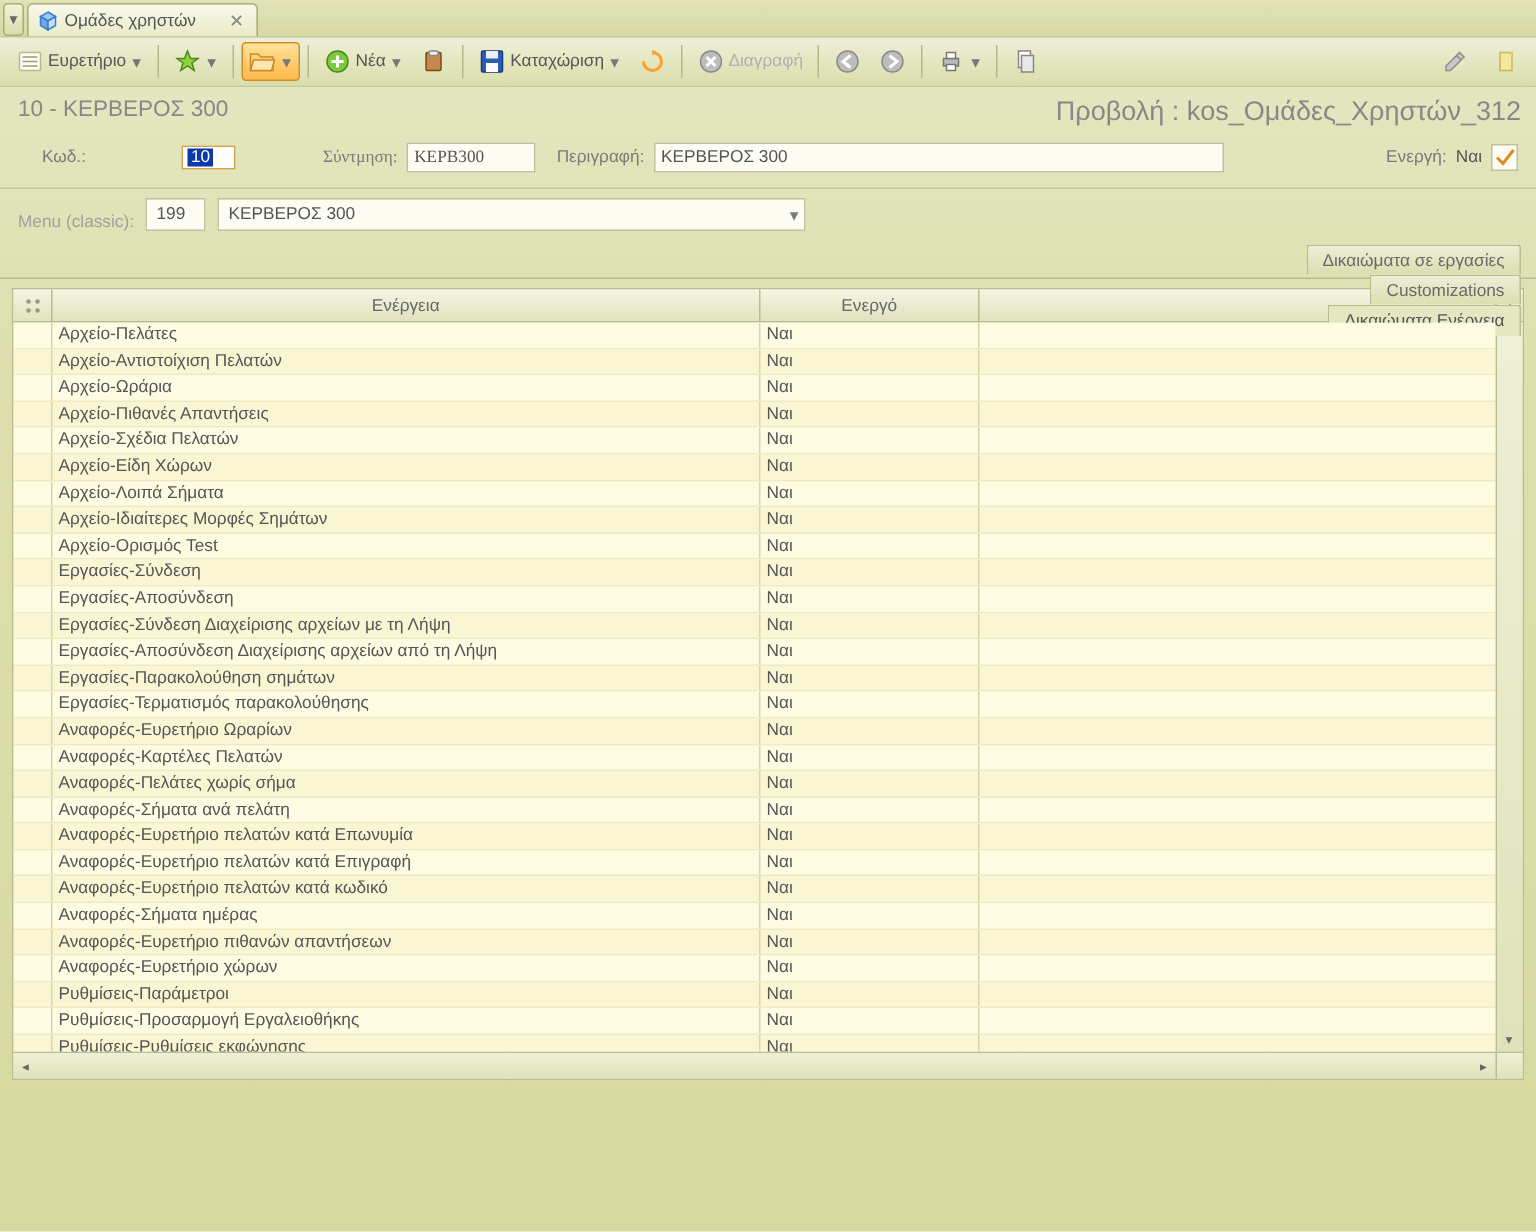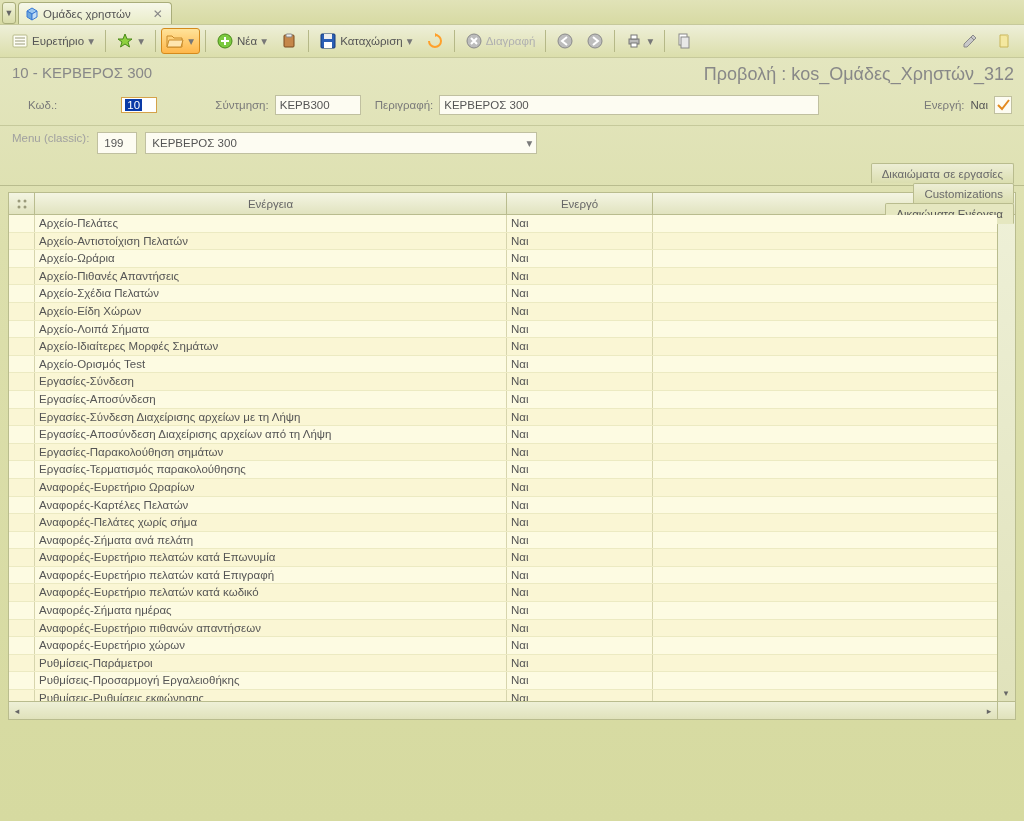--- a/index.html
+++ b/index.html
@@ -115,21 +115,21 @@
   .code-input span{
     background:var(--blue-sel);color:#fff;padding:0 2px;
   }
   .active-check{
     width:18px;height:18px;border:1px solid #c0c0a0;background:#fdfcf2;
     display:inline-flex;align-items:center;justify-content:center;
   }
   .active-check svg{display:block;}
   
   .menu-line{
-    display:flex;align-items:flex-start;
+    display:flex;align-items:flex-end;
     padding:6px 12px 8px 12px;
     gap:8px;
   }
   .dropdown{
     display:flex;align-items:center;
     height:22px;
     border:1px solid #c0c0a0;
     background:#fdfcf2;
     color:#555;
     padding:0 4px 0 6px;
@@ -368,21 +368,21 @@
   <span>10 - ΚΕΡΒΕΡΟΣ 300</span>
   <span class="right">Προβολή : kos_Ομάδες_Χρηστών_312</span>
 </div>
 
 <div class="form-row">
   <div class="form-group">
     <span class="form-label">Κωδ.:</span>
     <span style="width:52px;"></span>
     <div class="code-input"><span>10</span></div>
   </div>
-  <div class="form-group" style="margin-left:44px;">
+  <div class="form-group" style="margin-left:44px;font-family:Liberation Serif, serif;">
     <span class="form-label">Σύντμηση:</span>
     <input class="text-input" style="width: 86px;" value="ΚΕΡΒ300">
   </div>
   <div class="form-group">
     <span class="form-label">Περιγραφή:</span>
     <input class="text-input" style="width: 380px;" value="ΚΕΡΒΕΡΟΣ 300">
   </div>
   <div class="form-group" style="margin-left:auto;">
     <span class="form-label">Ενεργή:</span>
     <span>Ναι</span>

